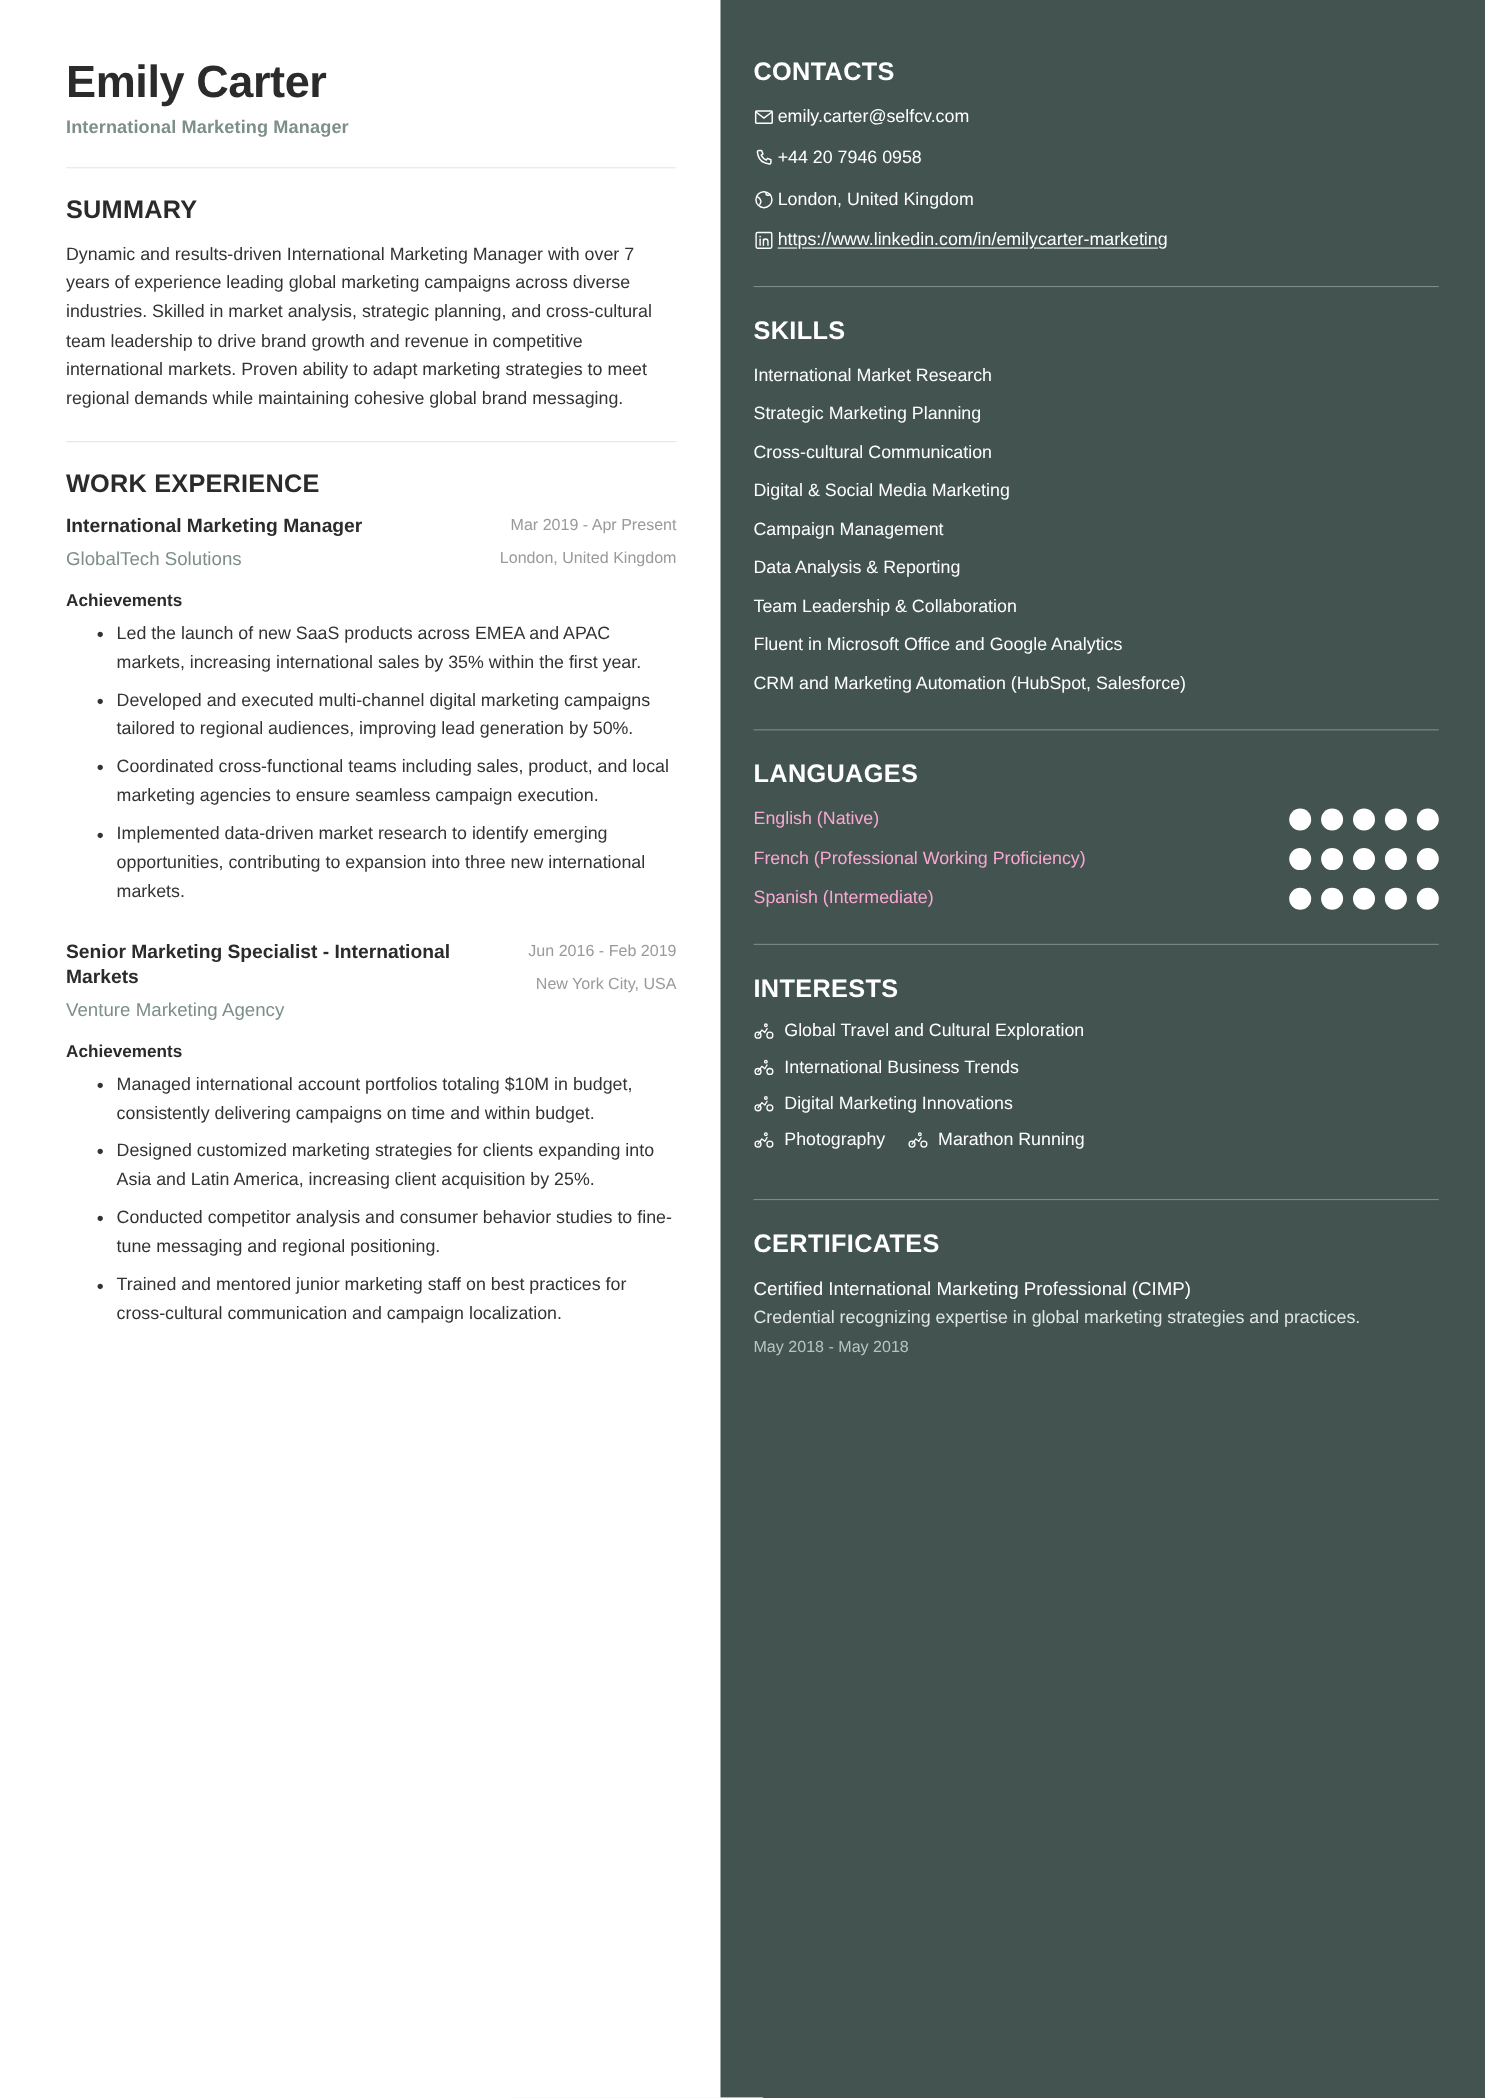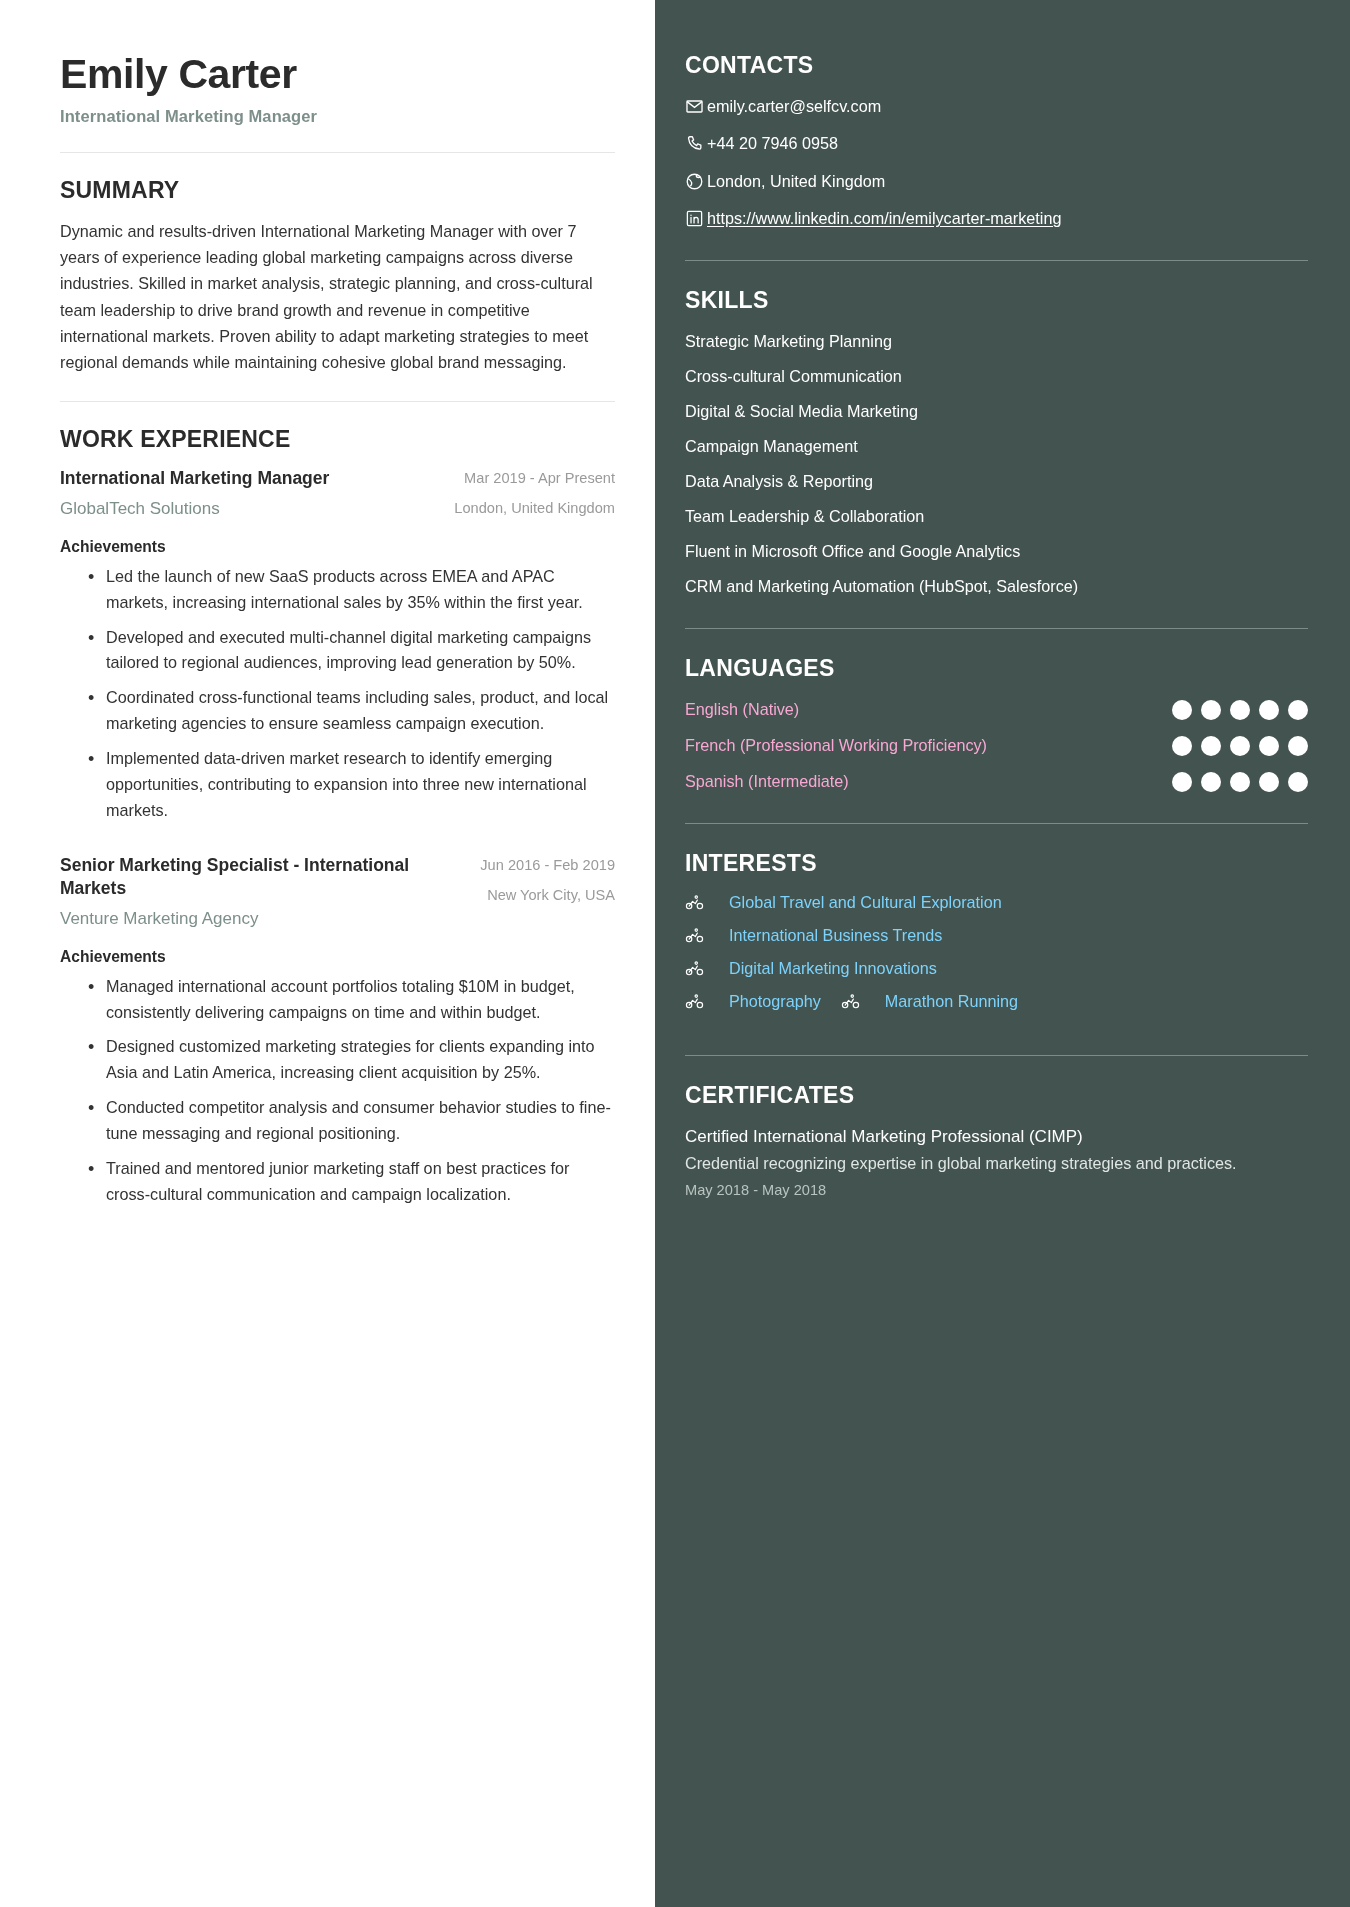--- a/index.html
+++ b/index.html
@@ -232,23 +232,23 @@
   .interests-wrap {
     display: flex;
     flex-wrap: wrap;
     column-gap: 20px;
     row-gap: 0;
   }
 
   .interest-item {
     display: flex;
     align-items: center;
-    gap: 25px;
-    font-size: 16.2px;
-    color: #7dd3fc;
+    gap: 9px;
+    font-size: 16.2px;
+    color: #ffffff;
     margin-bottom: 14px;
   }
 
   .interest-item .ico {
     flex: 0 0 auto;
     width: 19px;
     height: 19px;
     display: inline-flex;
     align-items: center;
     justify-content: center;
@@ -385,20 +385,21 @@
           </svg>
         </span>
         <a class="contact-link" href="#">https://www.linkedin.com/in/emilycarter-marketing</a>
       </div>
     </section>
 
     <hr class="r-rule">
 
     <section>
       <h2 class="r-title">SKILLS</h2>
+      <div class="skill-item">International Market Research</div>
       <div class="skill-item">Strategic Marketing Planning</div>
       <div class="skill-item">Cross-cultural Communication</div>
       <div class="skill-item">Digital &amp; Social Media Marketing</div>
       <div class="skill-item">Campaign Management</div>
       <div class="skill-item">Data Analysis &amp; Reporting</div>
       <div class="skill-item">Team Leadership &amp; Collaboration</div>
       <div class="skill-item">Fluent in Microsoft Office and Google Analytics</div>
       <div class="skill-item">CRM and Marketing Automation (HubSpot, Salesforce)</div>
     </section>
 

